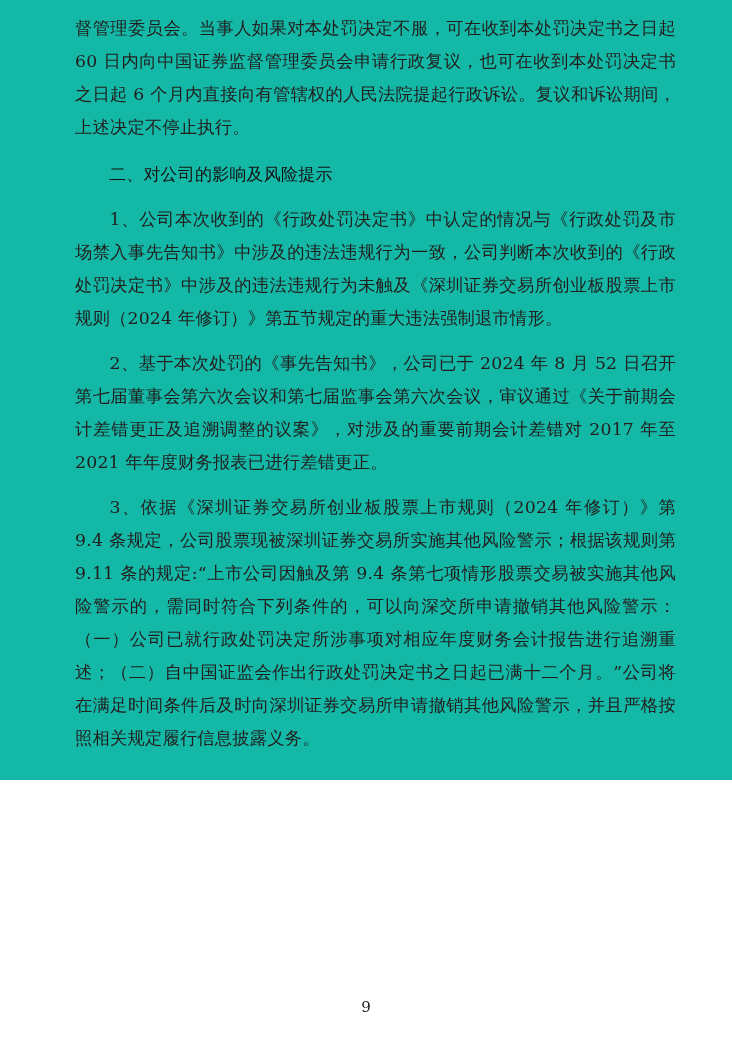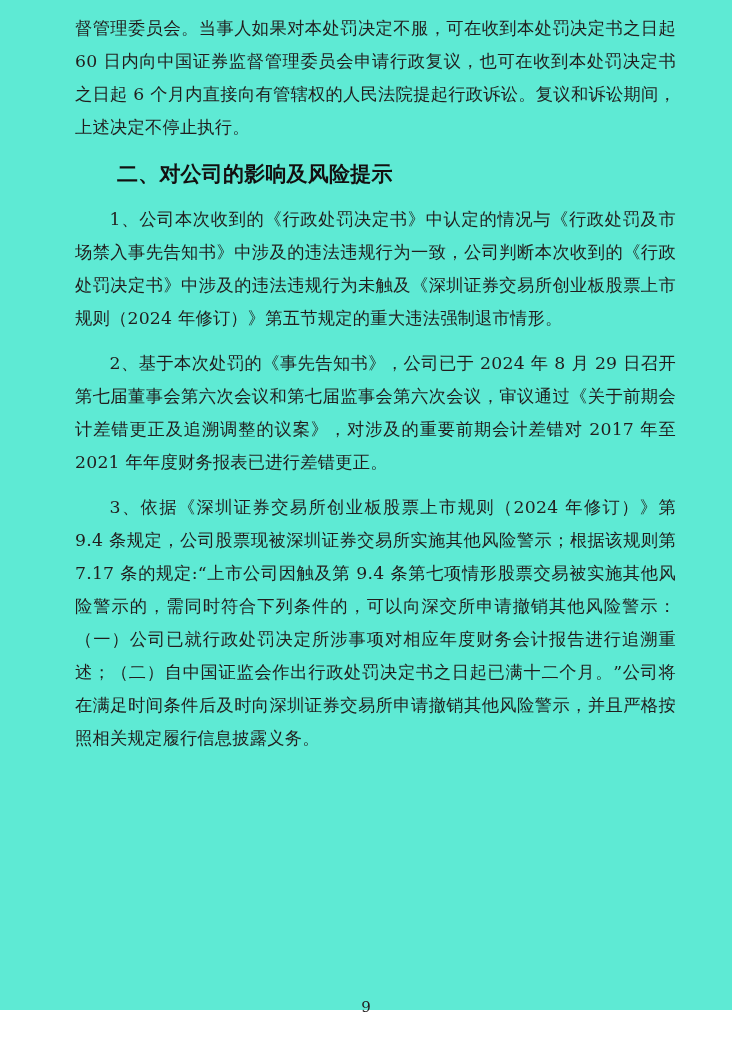--- a/index.html
+++ b/index.html
@@ -11,44 +11,44 @@
     width: 732px;
     height: 1044px;
     position: relative;
     overflow: hidden;
   }
   .page {
     position: absolute;
     top: 0;
     left: 0;
     width: 732px;
-    height: 1010px;
-    background: #5eead4;
+    height: 780px;
+    background: #14b8a6;
     box-sizing: border-box;
     padding: 12px 56px 0 75px;
   }
   .body-para {
     margin: 0;
     font-family: "DejaVu Serif", "Liberation Serif", serif;
     font-size: 17.3px;
     line-height: 33px;
     color: #221d1d;
     text-align: justify;
     text-justify: inter-character;
     letter-spacing: 0.2px;
   }
   .body-para.indent {
     text-indent: 2em;
     margin-top: 12px;
   }
   .section-heading {
     margin: 14px 0 6px 0;
     font-family: "DejaVu Sans", "Liberation Sans", sans-serif;
-    font-weight: bold;
-    font-size: 21px;
+    font-weight: normal;
+    font-size: 17px;
     line-height: 33px;
     color: #131010;
     text-indent: 2em;
     letter-spacing: 0.2px;
   }
   .page-number {
     position: absolute;
     top: 996px;
     left: 0;
     width: 732px;
@@ -62,20 +62,20 @@
 </head>
 <body>
 
 <div class="page">
   <p class="body-para">督管理委员会。当事人如果对本处罚决定不服，可在收到本处罚决定书之日起 60 日内向中国证券监督管理委员会申请行政复议，也可在收到本处罚决定书之日起 6 个月内直接向有管辖权的人民法院提起行政诉讼。复议和诉讼期间，上述决定不停止执行。</p>
 
   <h2 class="section-heading">二、对公司的影响及风险提示</h2>
 
   <p class="body-para indent">1、公司本次收到的《行政处罚决定书》中认定的情况与《行政处罚及市场禁入事先告知书》中涉及的违法违规行为一致，公司判断本次收到的《行政处罚决定书》中涉及的违法违规行为未触及《深圳证券交易所创业板股票上市规则（2024 年修订）》第五节规定的重大违法强制退市情形。</p>
 
-  <p class="body-para indent">2、基于本次处罚的《事先告知书》，公司已于 2024 年 8 月 29 日召开第七届董事会第六次会议和第七届监事会第六次会议，审议通过《关于前期会计差错更正及追溯调整的议案》，对涉及的重要前期会计差错对 2017 年至 2021 年年度财务报表已进行差错更正。</p>
+  <p class="body-para indent">2、基于本次处罚的《事先告知书》，公司已于 2024 年 8 月 52 日召开第七届董事会第六次会议和第七届监事会第六次会议，审议通过《关于前期会计差错更正及追溯调整的议案》，对涉及的重要前期会计差错对 2017 年至 2021 年年度财务报表已进行差错更正。</p>
 
-  <p class="body-para indent">3、依据《深圳证券交易所创业板股票上市规则（2024 年修订）》第 9.4 条规定，公司股票现被深圳证券交易所实施其他风险警示；根据该规则第 7.17 条的规定:“上市公司因触及第 9.4 条第七项情形股票交易被实施其他风险警示的，需同时符合下列条件的，可以向深交所申请撤销其他风险警示：（一）公司已就行政处罚决定所涉事项对相应年度财务会计报告进行追溯重述；（二）自中国证监会作出行政处罚决定书之日起已满十二个月。”公司将在满足时间条件后及时向深圳证券交易所申请撤销其他风险警示，并且严格按照相关规定履行信息披露义务。</p>
+  <p class="body-para indent">3、依据《深圳证券交易所创业板股票上市规则（2024 年修订）》第 9.4 条规定，公司股票现被深圳证券交易所实施其他风险警示；根据该规则第 9.11 条的规定:“上市公司因触及第 9.4 条第七项情形股票交易被实施其他风险警示的，需同时符合下列条件的，可以向深交所申请撤销其他风险警示：（一）公司已就行政处罚决定所涉事项对相应年度财务会计报告进行追溯重述；（二）自中国证监会作出行政处罚决定书之日起已满十二个月。”公司将在满足时间条件后及时向深圳证券交易所申请撤销其他风险警示，并且严格按照相关规定履行信息披露义务。</p>
 
 
 
   <div class="page-number">9</div>
 </div>
 
 </body></html>

